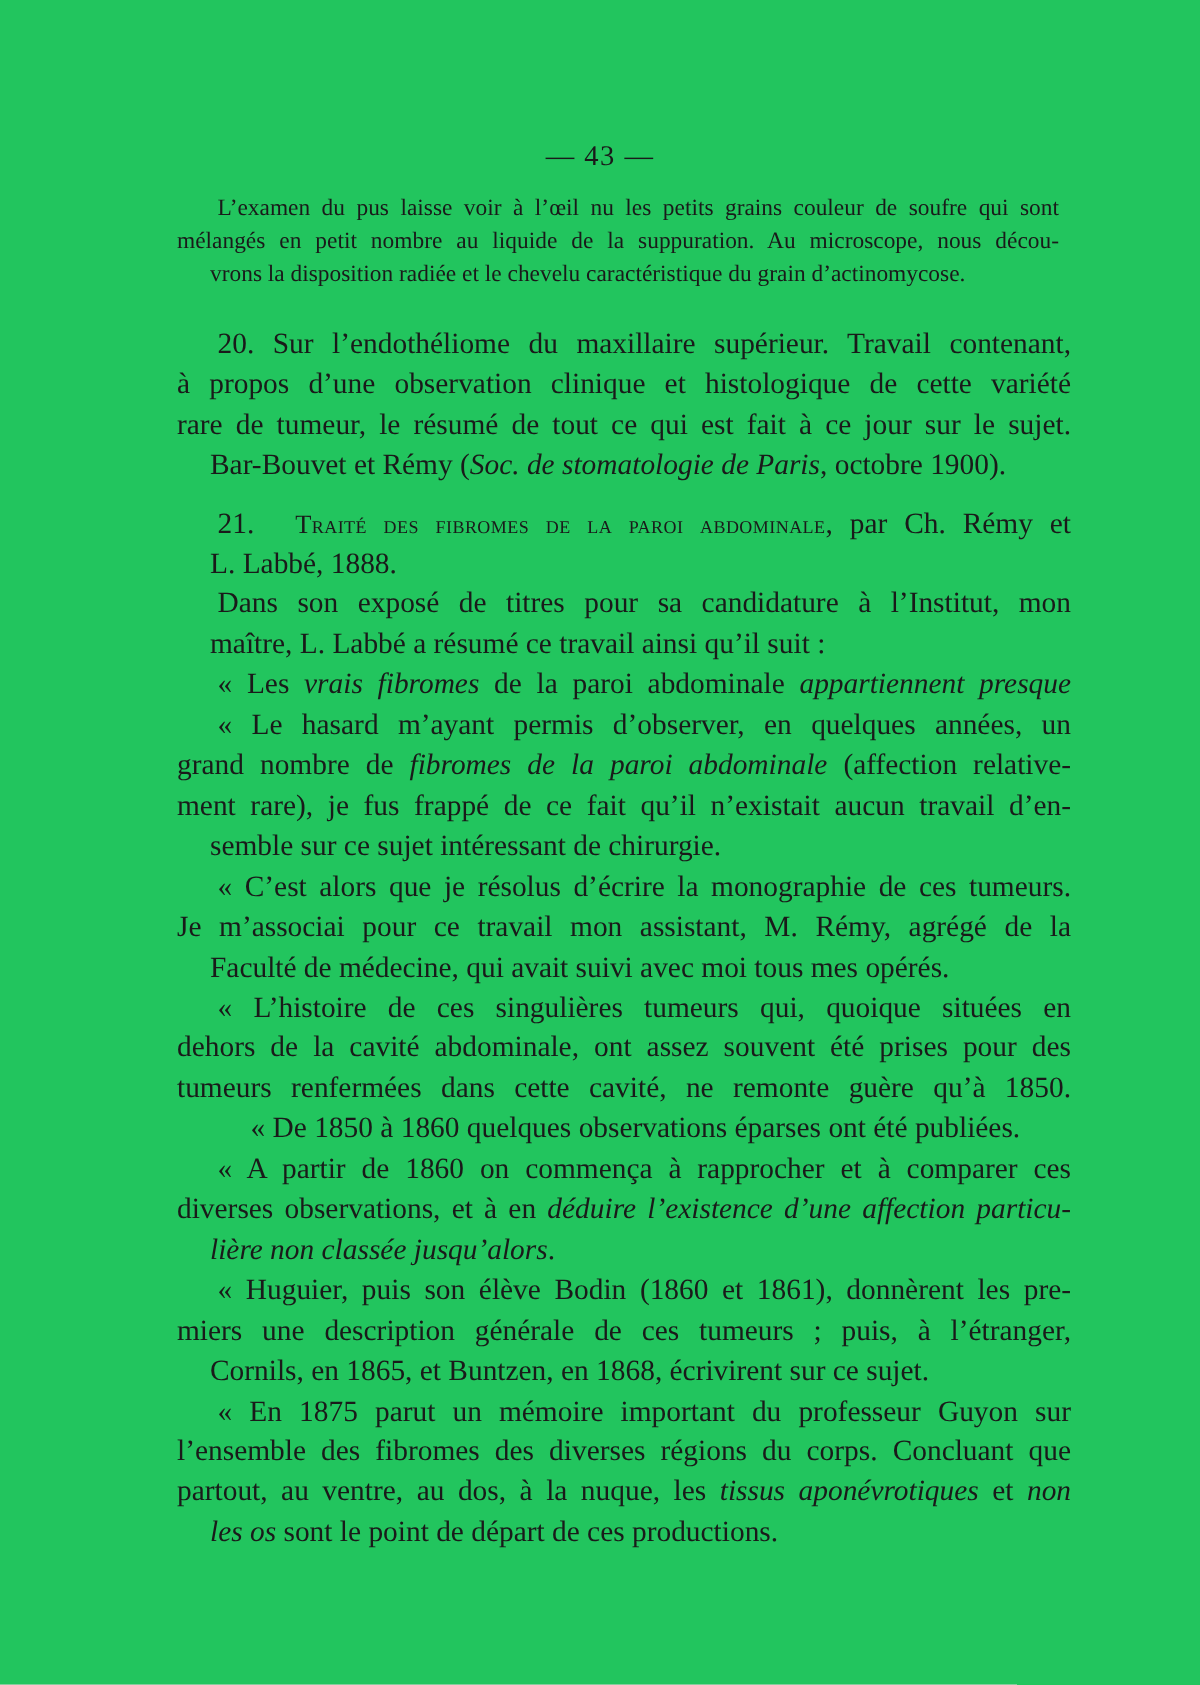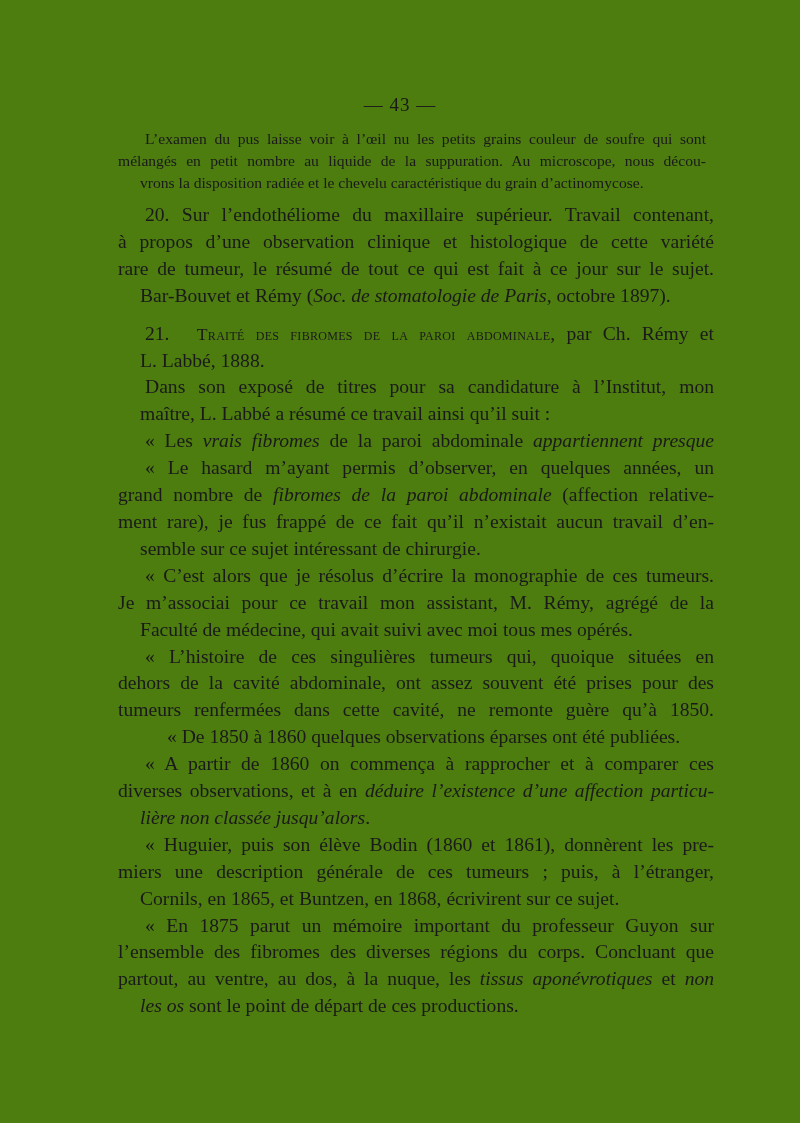--- a/index.html
+++ b/index.html
@@ -7,21 +7,21 @@
       padding: 0;
       width: 800px;
       height: 1123px;
       background: #d4d4d2;
       overflow: hidden;
     }
     .page {
       position: relative;
       width: 800px;
       height: 1123px;
-      background: #4d7c0f;
+      background: #22c55e;
       color: #1a1a1a;
       font-family: "Liberation Serif", "DejaVu Serif", serif;
     }
     .page-number {
       position: absolute;
       top: 94px;
       left: 0;
       width: 800px;
       text-align: center;
       font-size: 19px;
@@ -32,21 +32,21 @@
       top: 128px;
       left: 118px;
       width: 588px;
       font-size: 15.6px;
       line-height: 22px;
       text-align: justify;
       text-align-last: left;
     }
     .main-block {
       position: absolute;
-      top: 202px;
+      top: 217px;
       left: 118px;
       width: 596px;
       font-size: 19.6px;
       line-height: 26.9px;
       text-align: justify;
     }
     .line { display: block; text-align: justify; text-align-last: justify; }
     .line.last { text-align-last: left; margin-left: 22px; }
     .indent { padding-left: 27px; }
     .sc { font-variant: small-caps; font-size: 0.9em; letter-spacing: 0.3px; margin-left: 16px; }
@@ -64,21 +64,21 @@
     <span class="line">mélangés en petit nombre au liquide de la suppuration. Au microscope, nous décou-</span>
     <span class="line last">vrons la disposition radiée et le chevelu caractéristique du grain d’actinomycose.</span>
   </div>
 
   <div class="main-block">
 
     <div>
       <span class="line indent">20. Sur l’endothéliome du maxillaire supérieur. Travail contenant,</span>
       <span class="line">à propos d’une observation clinique et histologique de cette variété</span>
       <span class="line">rare de tumeur, le résumé de tout ce qui est fait à ce jour sur le sujet.</span>
-      <span class="line last"><span>Bar-Bouvet et Rémy (</span><i>Soc. de stomatologie de Paris</i><span>, octobre 1897).</span></span>
+      <span class="line last"><span>Bar-Bouvet et Rémy (</span><i>Soc. de stomatologie de Paris</i><span>, octobre 1900).</span></span>
     </div>
 
     <div style="margin-top:11px">
       <span class="line indent"><span>21.</span> <span class="sc">Traité des fibromes de la paroi abdominale</span><span>, par Ch. Rémy et</span></span>
       <span class="line last">L. Labbé, 1888.</span>
 
       <span class="line indent">Dans son exposé de titres pour sa candidature à l’Institut, mon</span>
       <span class="line last">maître, L. Labbé a résumé ce travail ainsi qu’il suit :</span>
 
       <span class="line indent"><span>« Les </span><i>vrais fibromes</i><span> de la paroi abdominale </span><i>appartiennent presque</i></span>

